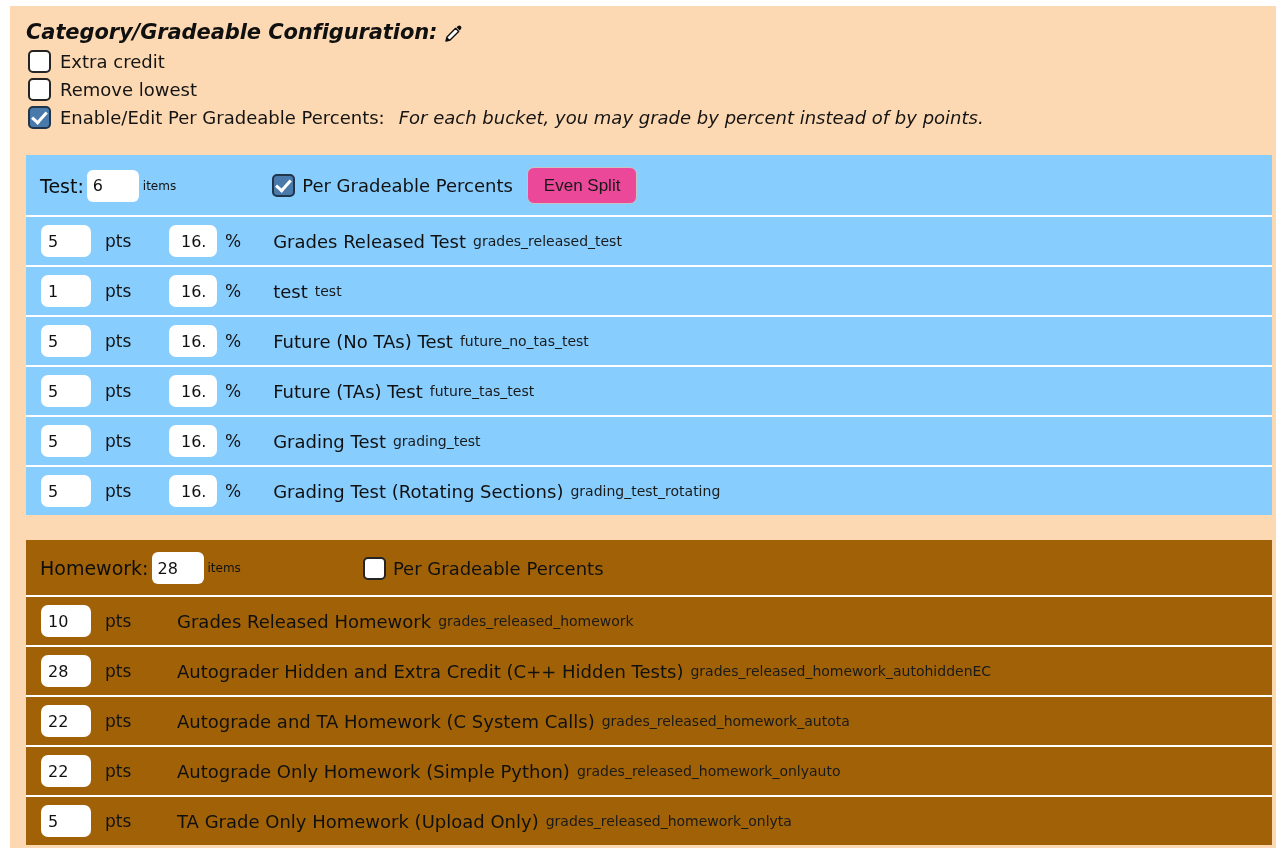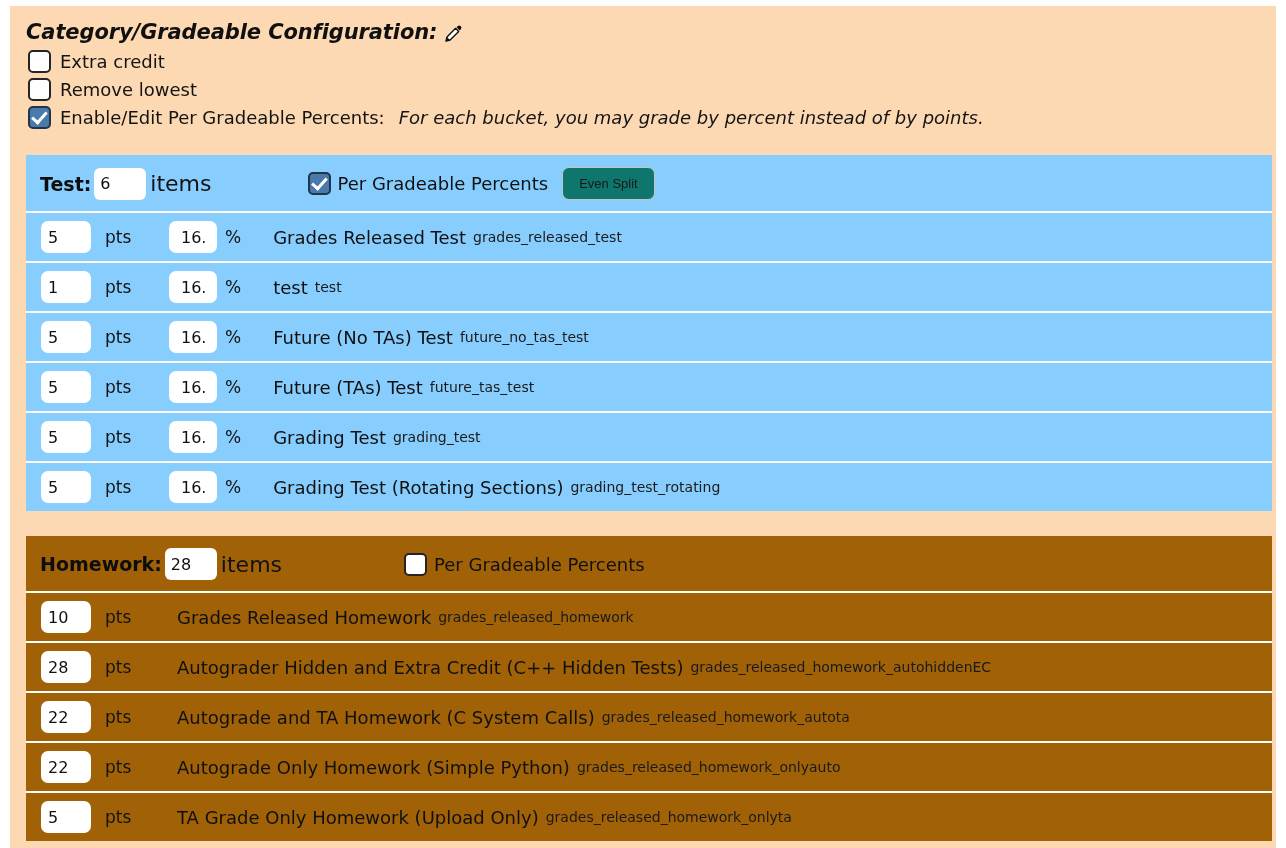--- a/index.html
+++ b/index.html
@@ -105,58 +105,58 @@
   .spacer-peach { height: 21px; }
   .spacer-peach.big { height: 25px; }
 
   .bucket-head {
     display: flex;
     align-items: center;
     padding: 12px 14px 11px 14px;
     position: relative;
   }
   .bucket-name {
-    font-weight: bold;
+    font-weight: normal;
     font-size: 19px;
     color: #0d0d0d;
     white-space: nowrap;
     text-align: center;
   }
   .items-input {
     width: 52px;
     height: 32px;
     border: none;
     border-radius: 6px;
     background: #ffffff;
     font-family: "DejaVu Sans", sans-serif;
     font-size: 16px;
     color: #111;
     padding: 0 6px;
     margin-left: 3px;
     outline: none;
   }
   .items-label {
-    font-size: 22px;
+    font-size: 12px;
     color: #121212;
     margin-left: 4px;
   }
   .pgp-group {
     display: flex;
     align-items: center;
     gap: 7px;
     margin-left: 96px;
   }
   .homework .pgp-group { margin-left: 122px; }
   .pgp-label { font-size: 18px; color: #111; white-space: nowrap; }
   .even-split-btn {
     margin-left: 14px;
     font-family: "Liberation Sans", sans-serif;
-    font-size: 13px;
+    font-size: 17px;
     color: #181818;
-    background: #0f766e;
+    background: #ec4899;
     border: 1px solid #c4c4c4;
     border-radius: 7px;
     padding: 9px 16px;
     cursor: pointer;
     line-height: 1;
   }
 
   .rows { padding: 0 0 0 0; }
 
   .grow {

